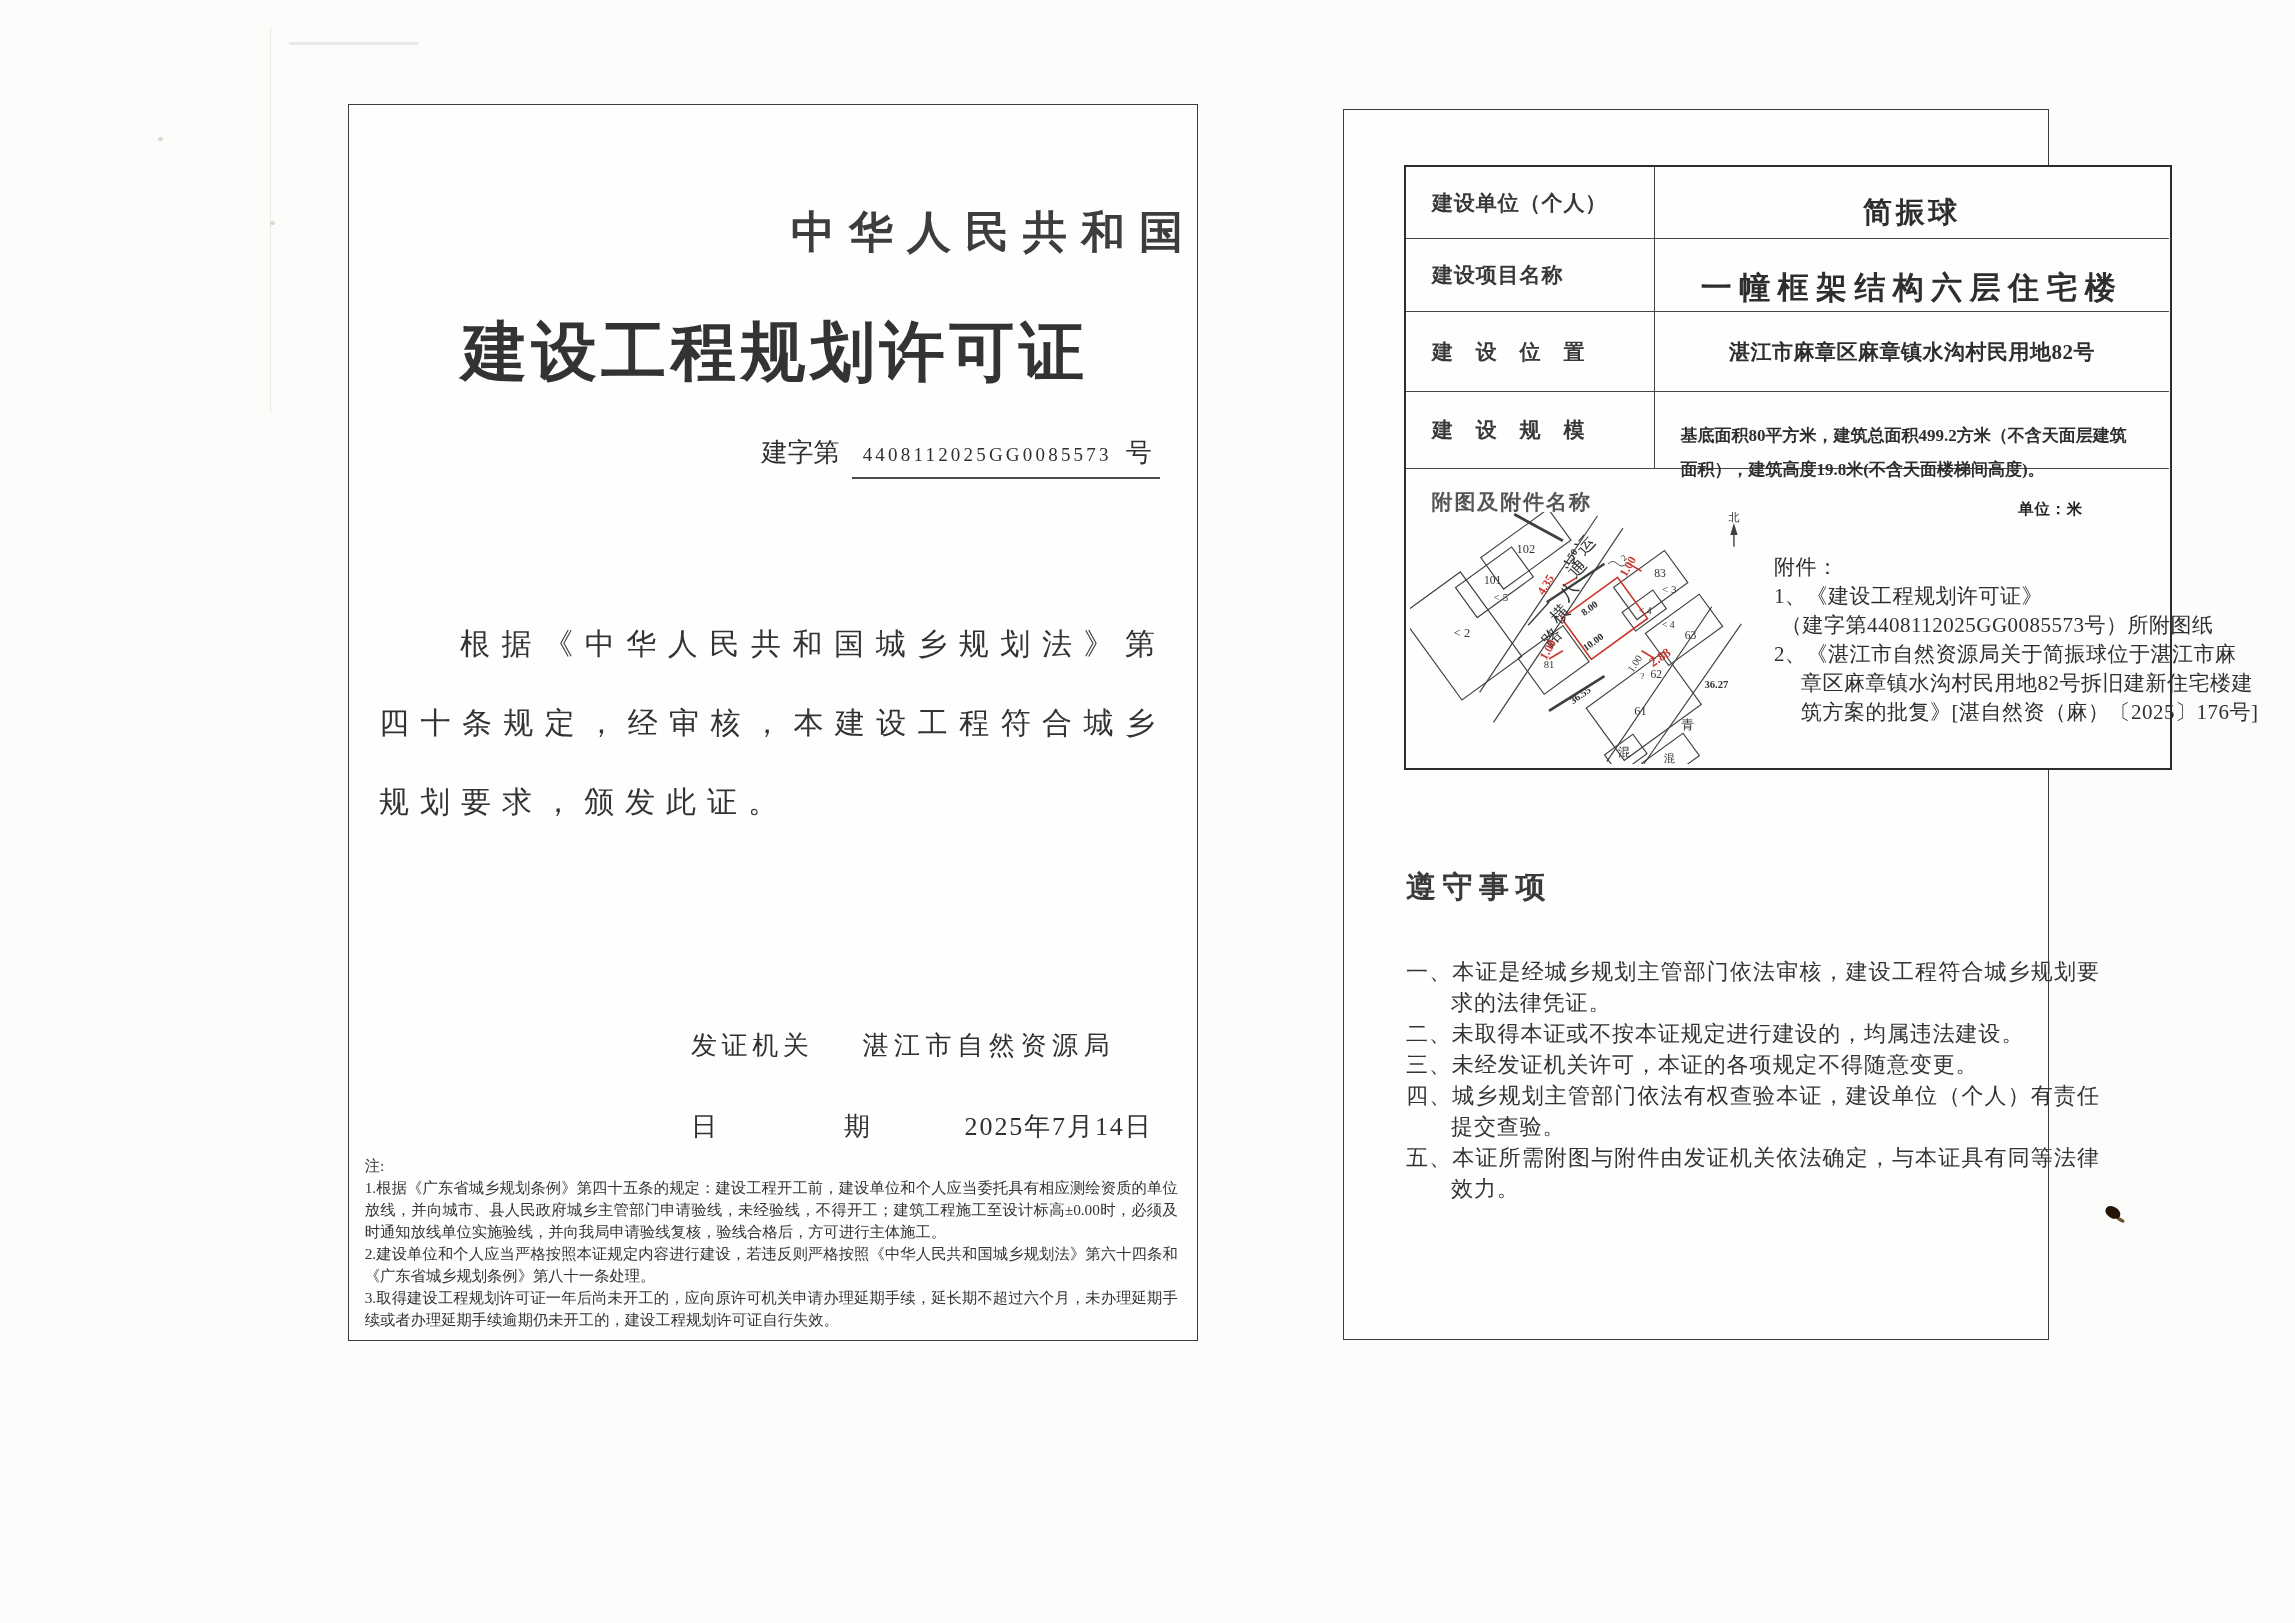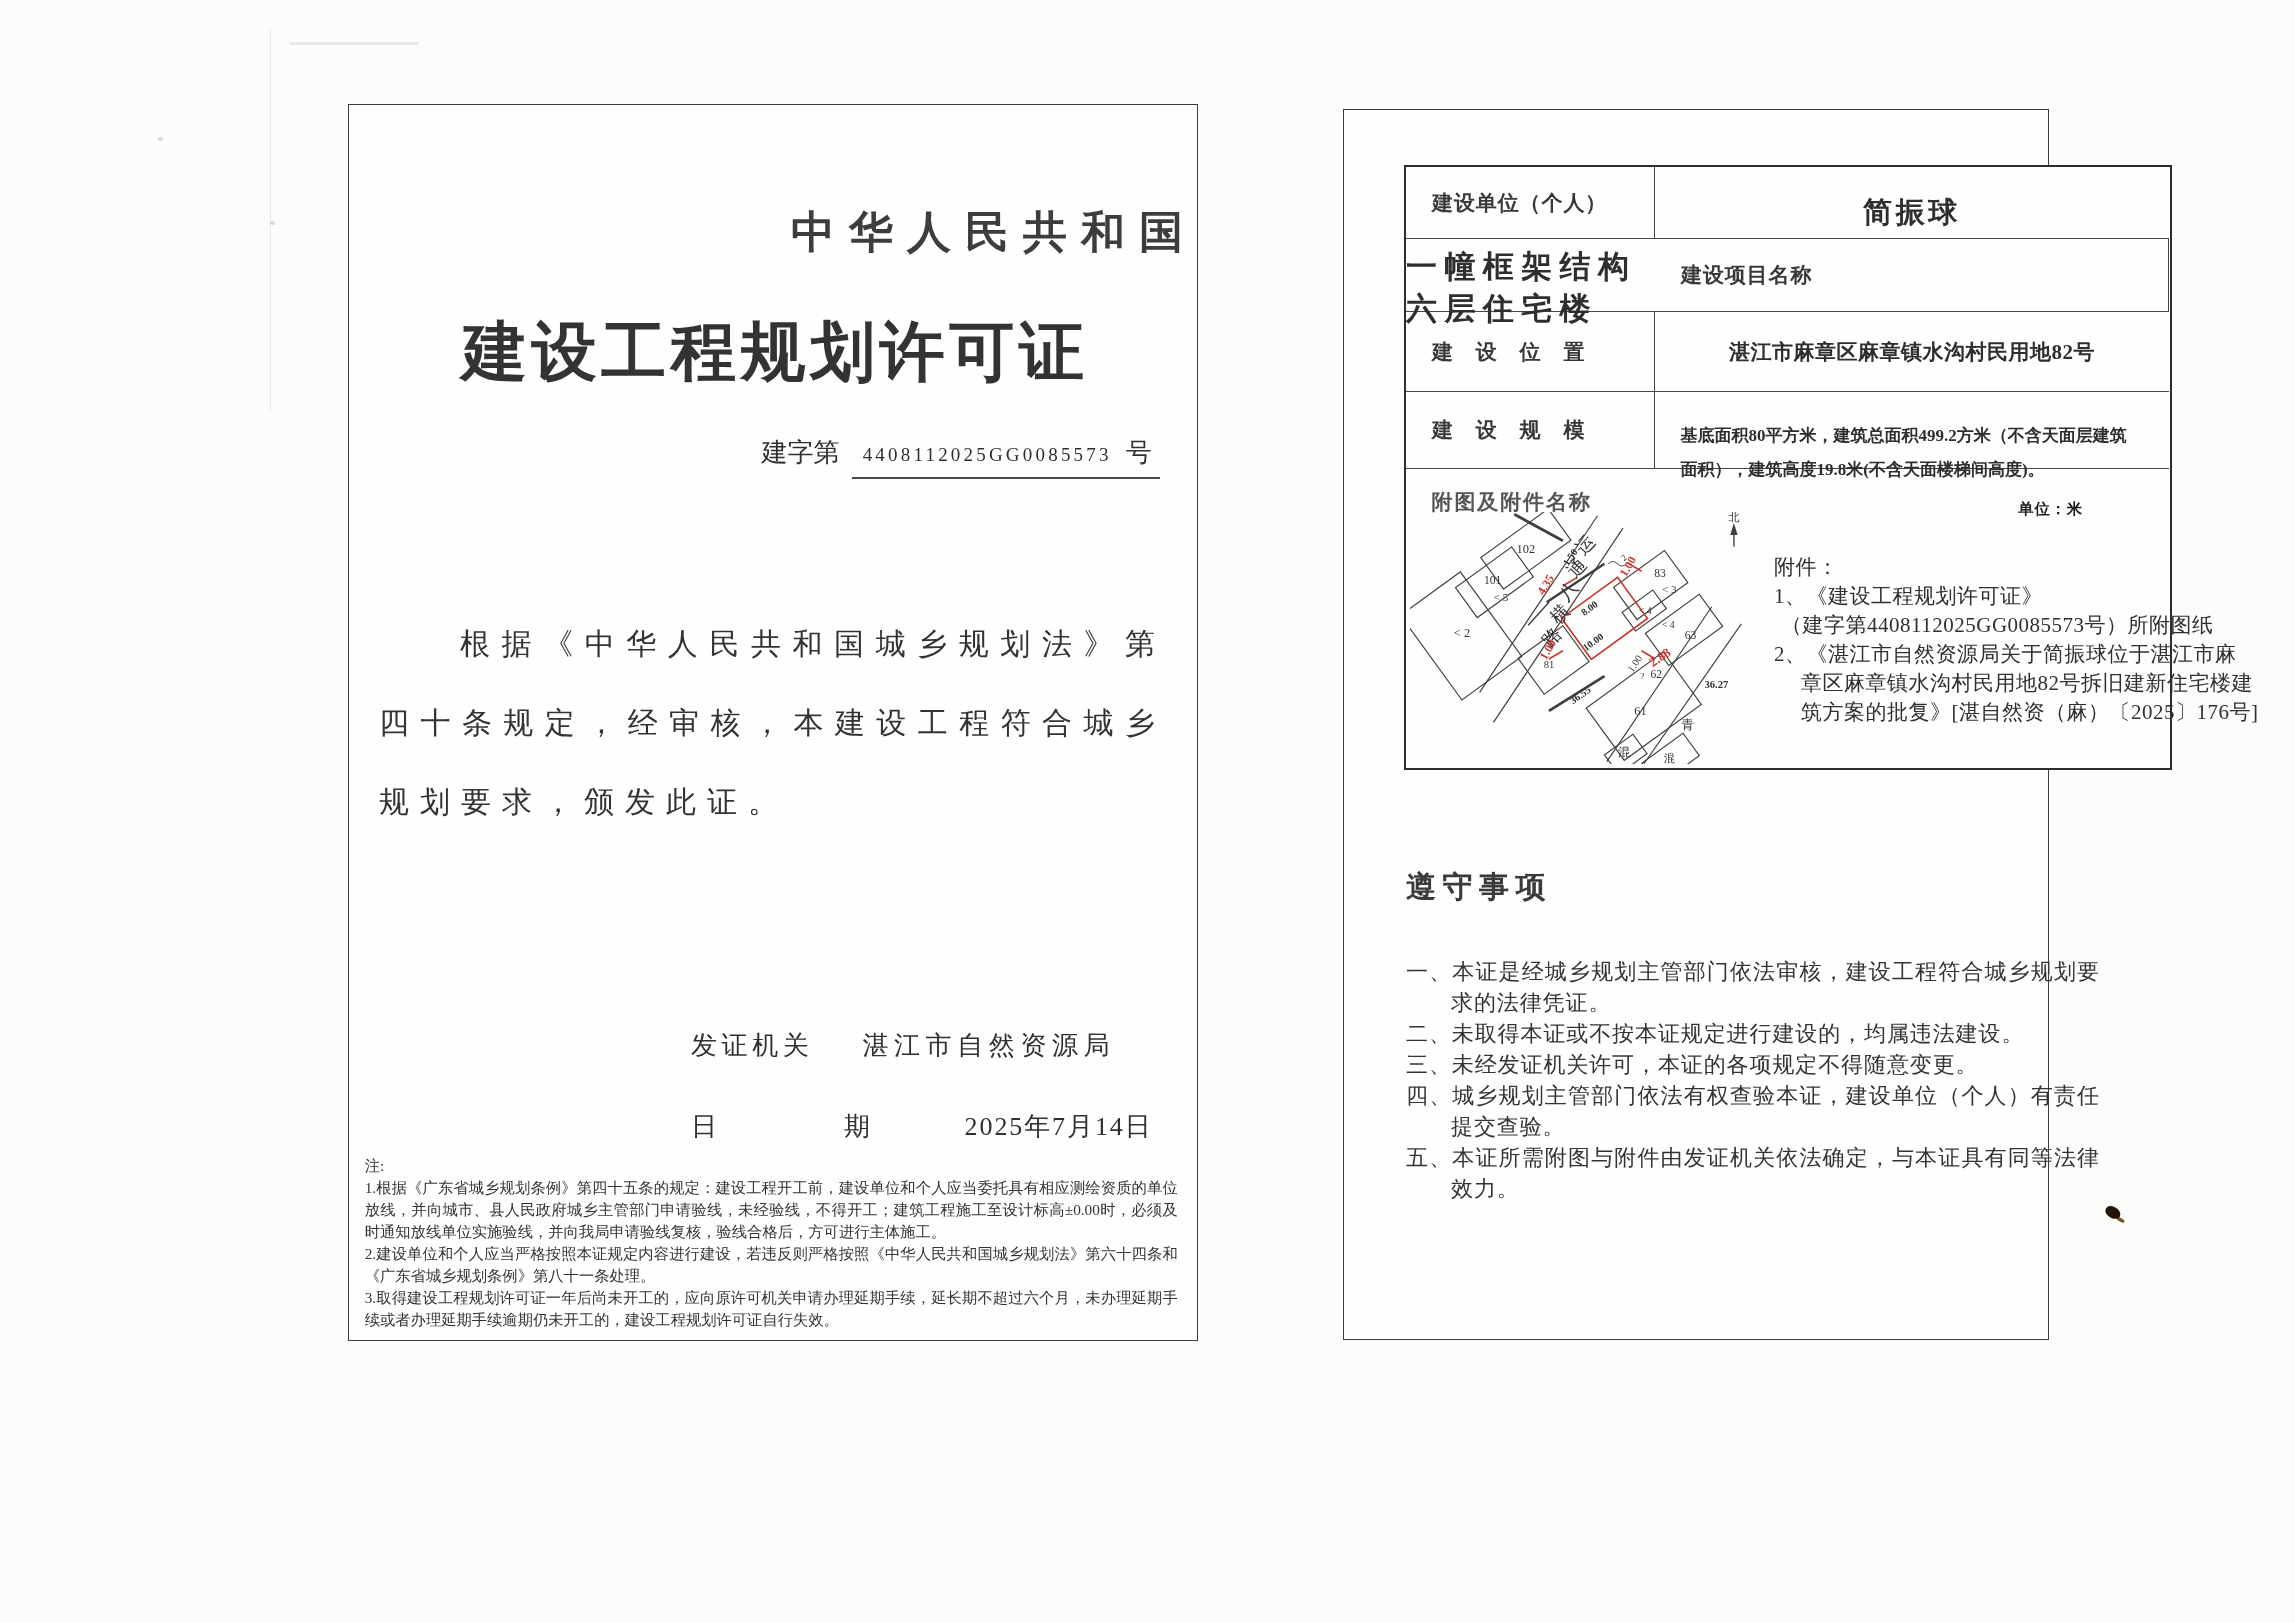--- a/index.html
+++ b/index.html
@@ -122,22 +122,22 @@
       <p>3.取得建设工程规划许可证一年后尚未开工的，应向原许可机关申请办理延期手续，延长期不超过六个月，未办理延期手续或者办理延期手续逾期仍未开工的，建设工程规划许可证自行失效。</p>
     </div>
   </div>
 
   <div id="right-page" class="page">
 
     <div class="cert-table">
       <div class="cell label-cell">建设单位（个人）</div>
       <div class="cell last-col value-cell v1">简振球</div>
 
+      <div class="cell label-cell">建设项目名称</div>
       <div class="cell last-col value-cell v2">一幢框架结构六层住宅楼</div>
-      <div class="cell label-cell">建设项目名称</div>
 
       <div class="cell label-cell">建　设　位　置</div>
       <div class="cell last-col value-cell v3">湛江市麻章区麻章镇水沟村民用地82号</div>
 
       <div class="cell label-cell">建　设　规　模</div>
       <div class="cell last-col value-cell v4">基底面积80平方米，建筑总面积499.2方米（不含天面层建筑面积），建筑高度19.8米(不含天面楼梯间高度)。</div>
 
       <div class="cell last-col last-row attach-cell">
         <div class="attach-header">附图及附件名称</div>
         <div class="unit-label">单位：米</div>

